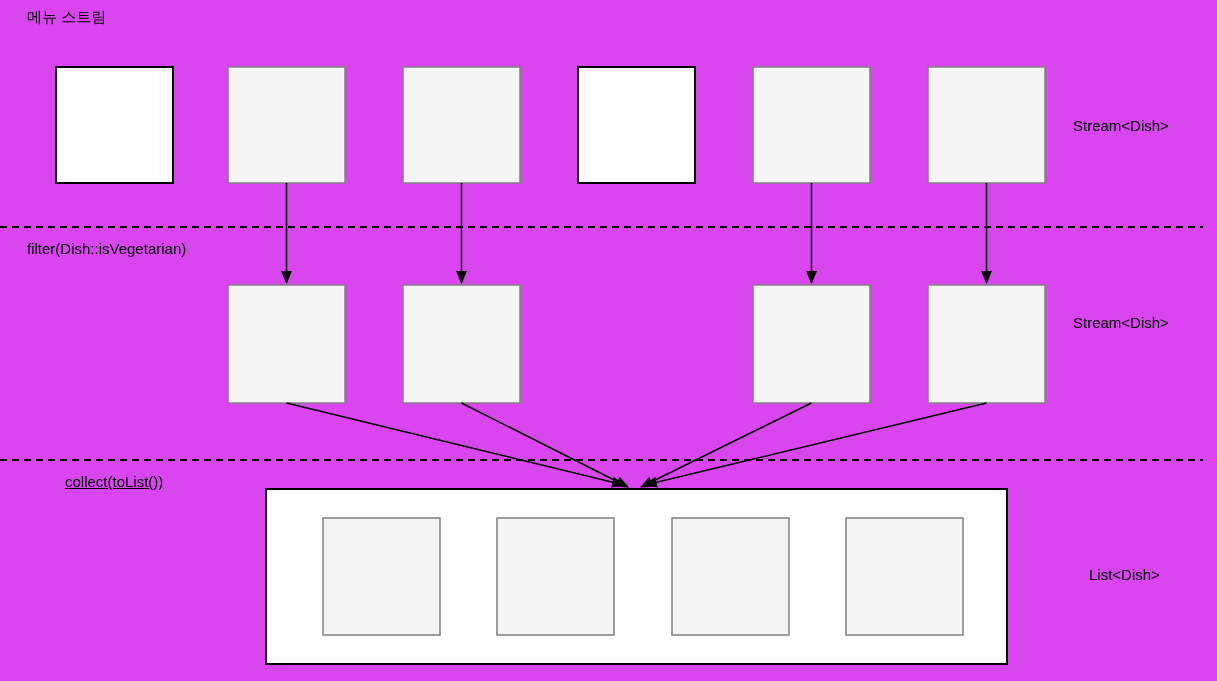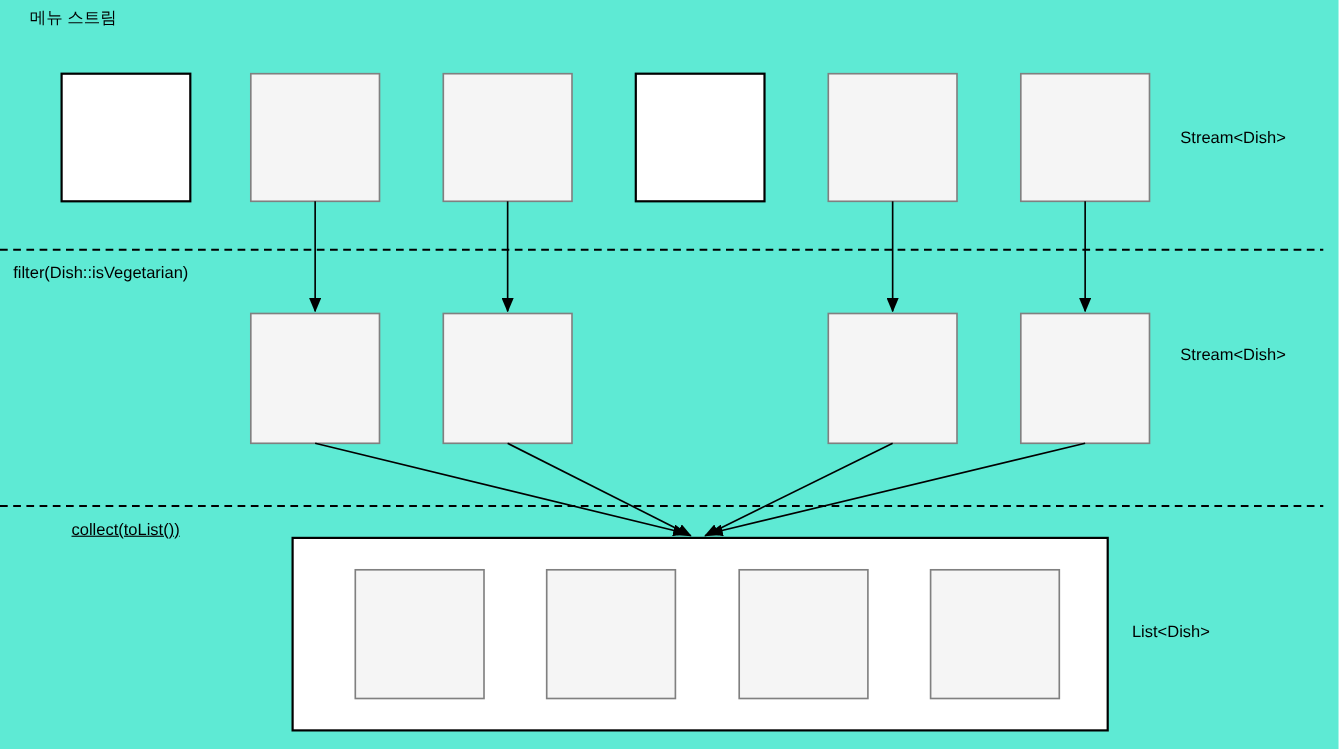--- a/index.html
+++ b/index.html
@@ -4,42 +4,42 @@
 <style>
   html, body {
     margin: 0;
     padding: 0;
     background: #ffffff;
   }
   .canvas {
     position: relative;
     width: 1217px;
     height: 681px;
-    background: #5eead4;
+    background: #d946ef;
     font-family: "Liberation Sans", sans-serif;
     overflow: hidden;
   }
   .canvas svg {
     position: absolute;
     left: 0;
     top: 0;
   }
   .label {
     position: absolute;
     font-size: 15px;
     line-height: 17px;
     color: #000000;
     white-space: nowrap;
   }
   .title-label    { left: 27px;   top: 8px;   }
-  .op1-label      { left: 12px;   top: 240px; }
+  .op1-label      { left: 27px;   top: 240px; }
   .op2-label      { left: 65px;   top: 473px; text-decoration: underline; }
   .stage1-label   { left: 1073px; top: 117px; }
   .stage2-label   { left: 1073px; top: 314px; }
-  .stage3-label   { left: 1029px; top: 566px; }
+  .stage3-label   { left: 1089px; top: 566px; }
 
   .sq.filled {
     fill: var(--filled-fill, #f5f5f5);
     stroke: var(--filled-border, #808080);
     stroke-width: 1.5;
   }
   .sq.empty {
     fill: var(--empty-fill, #ffffff);
     stroke: var(--empty-border, #000000);
     stroke-width: 2;

